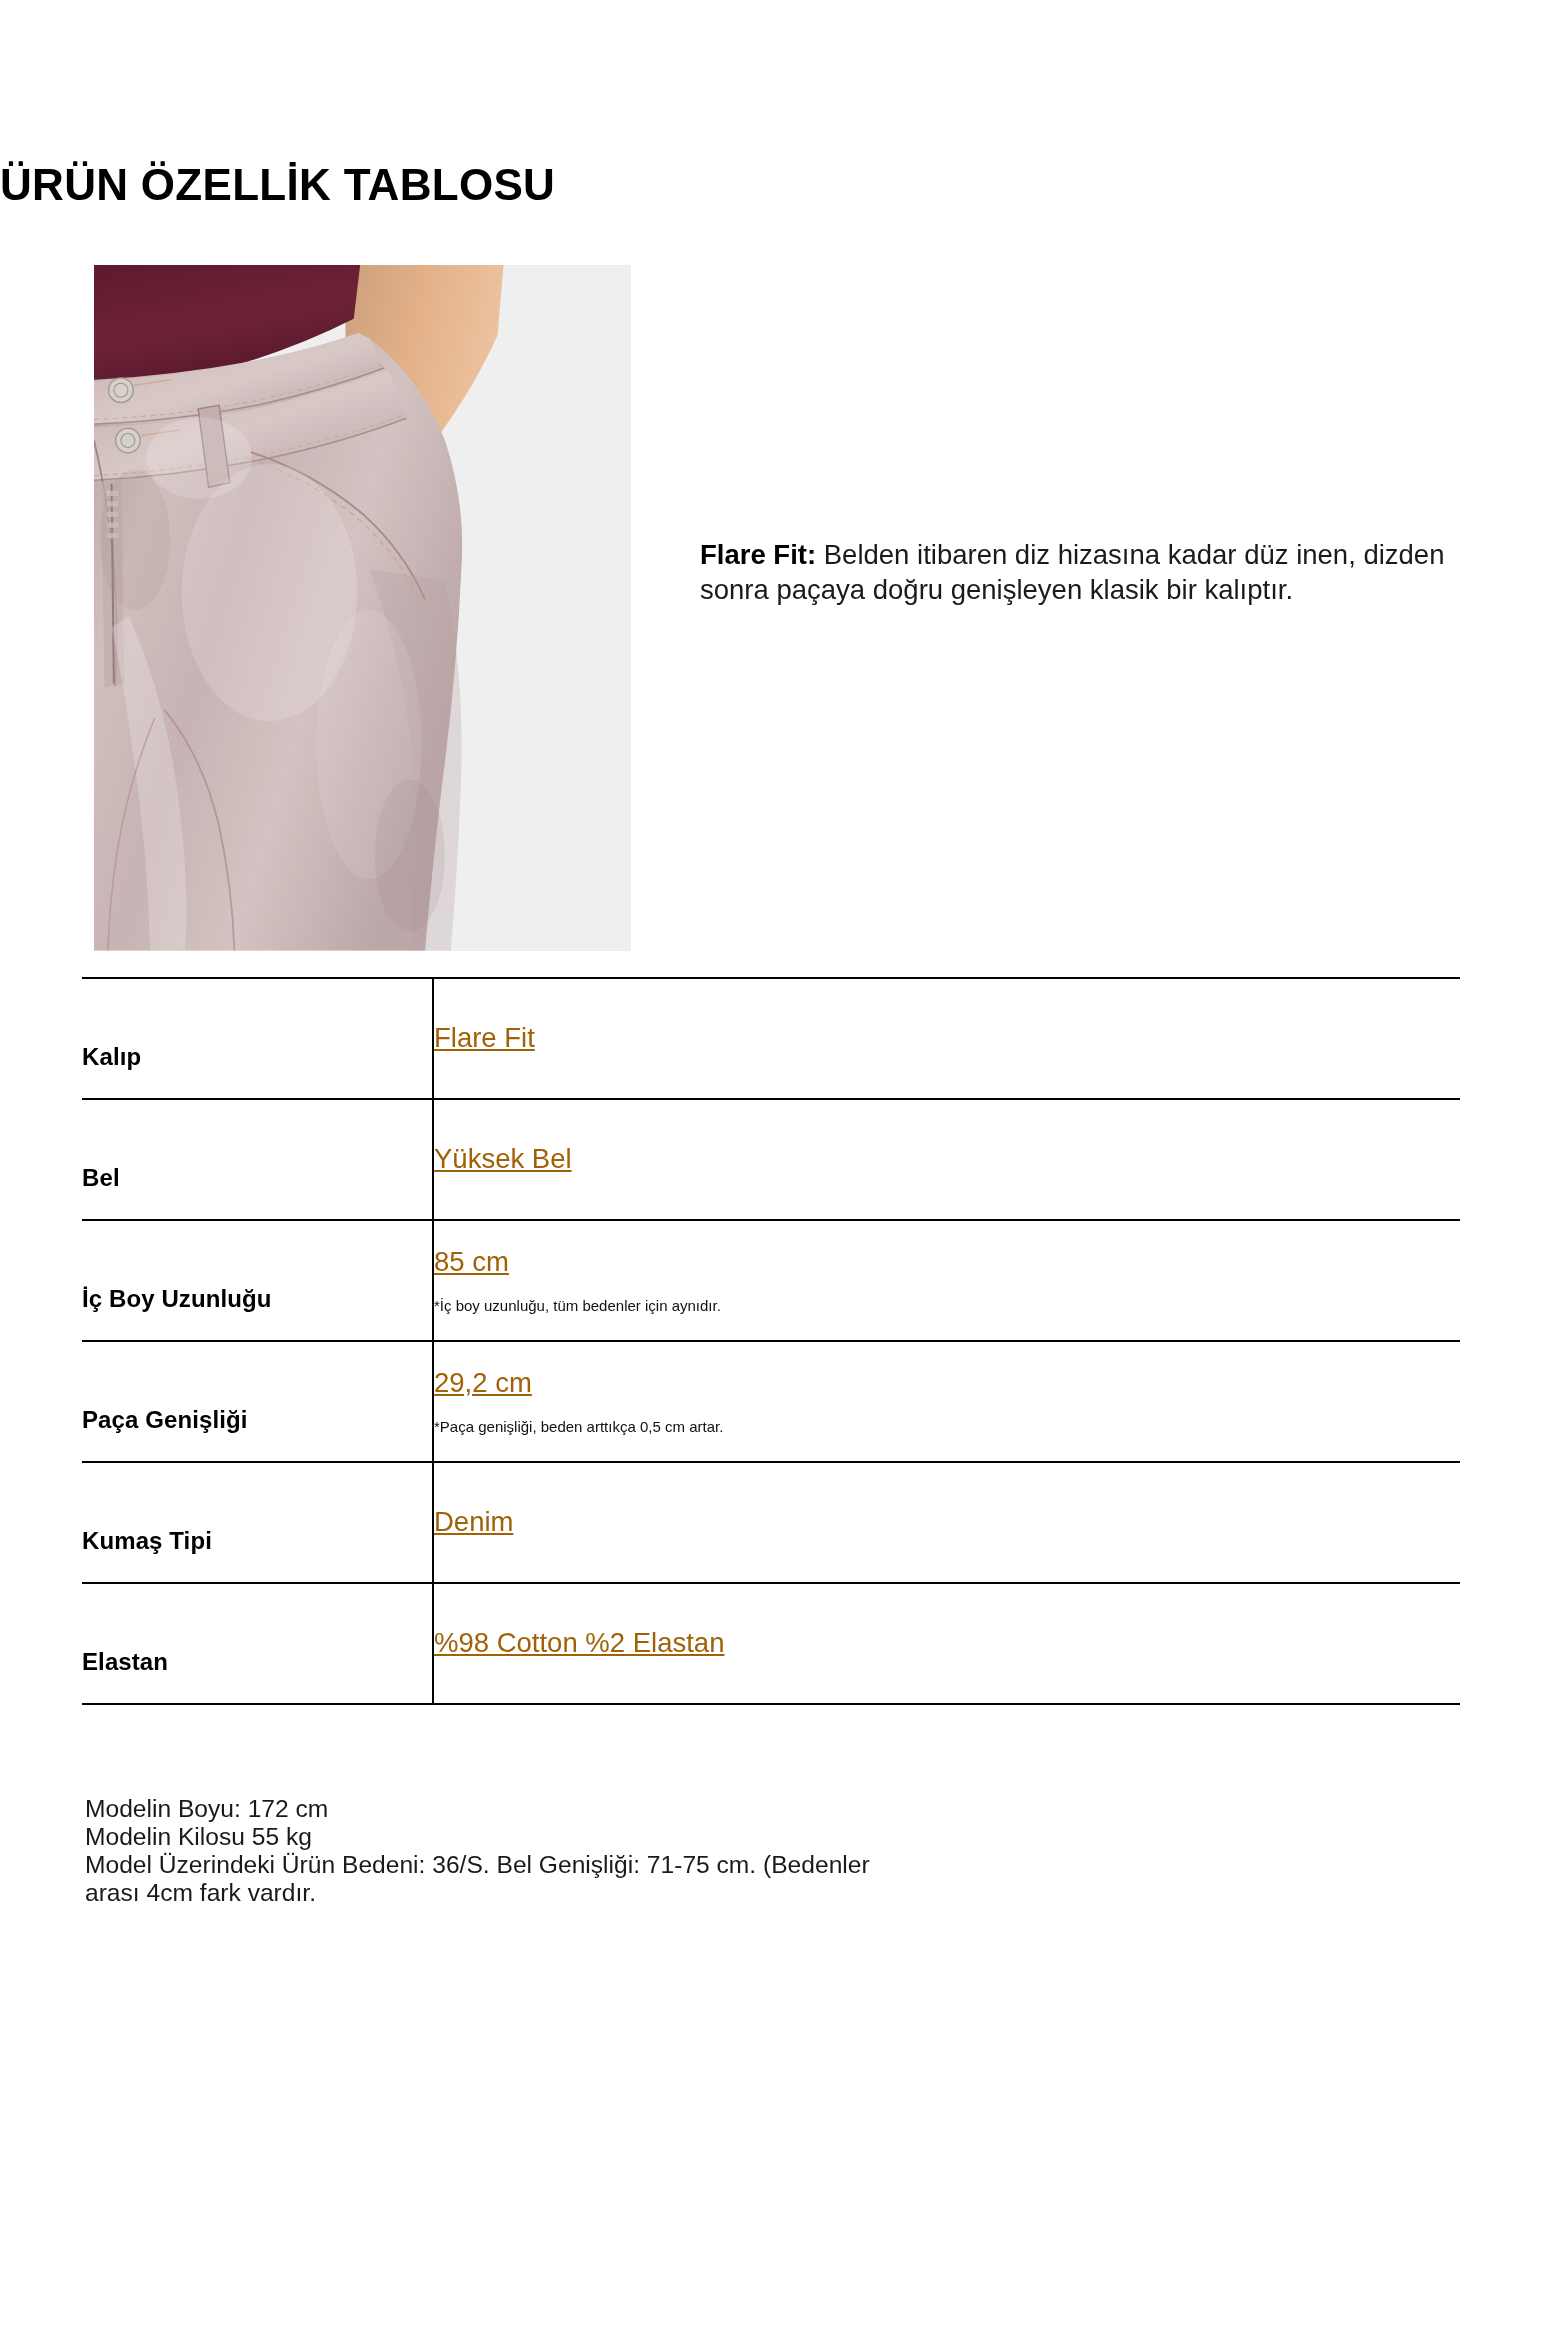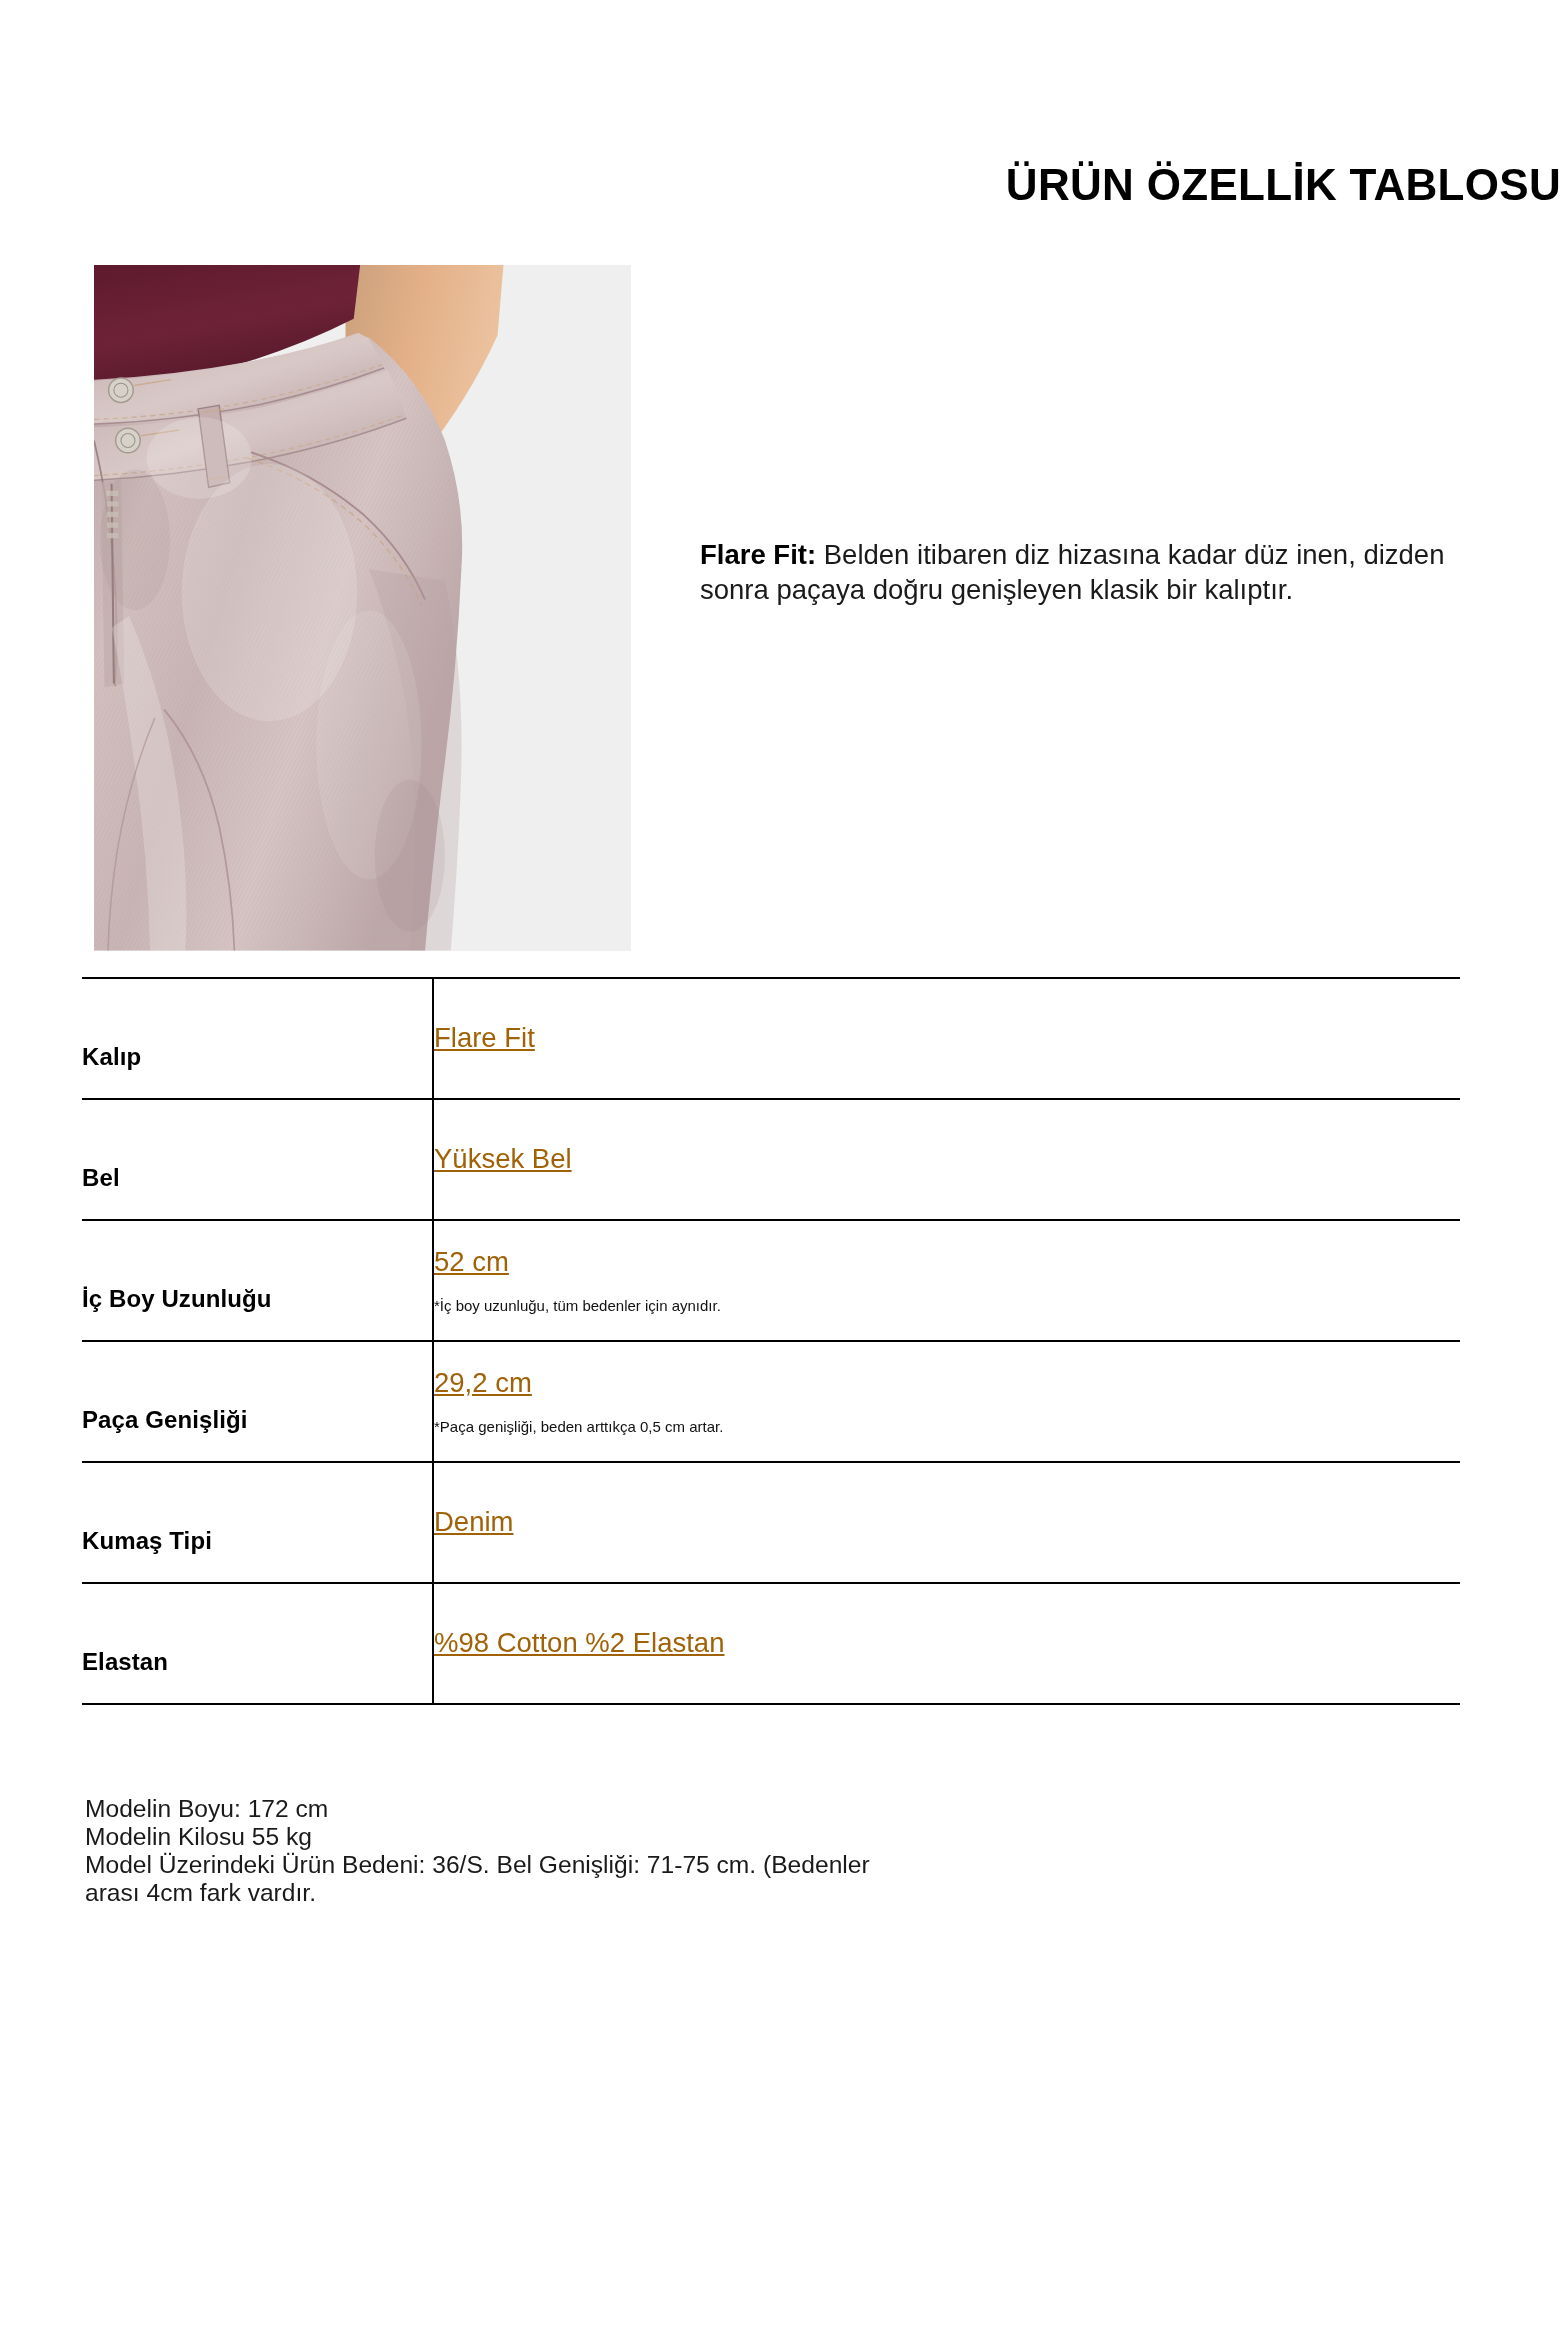--- a/index.html
+++ b/index.html
@@ -23,21 +23,21 @@
     inset: 0;
     background: #ffffff;
   }
 
   
   .title {
     position: absolute;
     top: 163px;
     left: 0;
     width: 1561px;
-    text-align: right;
+    text-align: left;
     font-size: 44px;
     font-weight: 700;
     letter-spacing: 0.3px;
     line-height: 1.0;
     color: #000000;
   }
 
   
   .photo {
     position: absolute;
@@ -261,21 +261,21 @@
         <td class="cell-value">
           <div class="value-main">Yüksek Bel</div>
         </td>
       </tr>
 
       <tr>
         <td class="cell-label">
           <div class="label-text">İç Boy Uzunluğu</div>
         </td>
         <td class="cell-value">
-          <div class="value-main">52 cm</div>
+          <div class="value-main">85 cm</div>
           <div class="value-note">*İç boy uzunluğu, tüm bedenler için aynıdır.</div>
         </td>
       </tr>
 
       <tr>
         <td class="cell-label">
           <div class="label-text">Paça Genişliği</div>
         </td>
         <td class="cell-value">
           <div class="value-main">29,2 cm</div>

